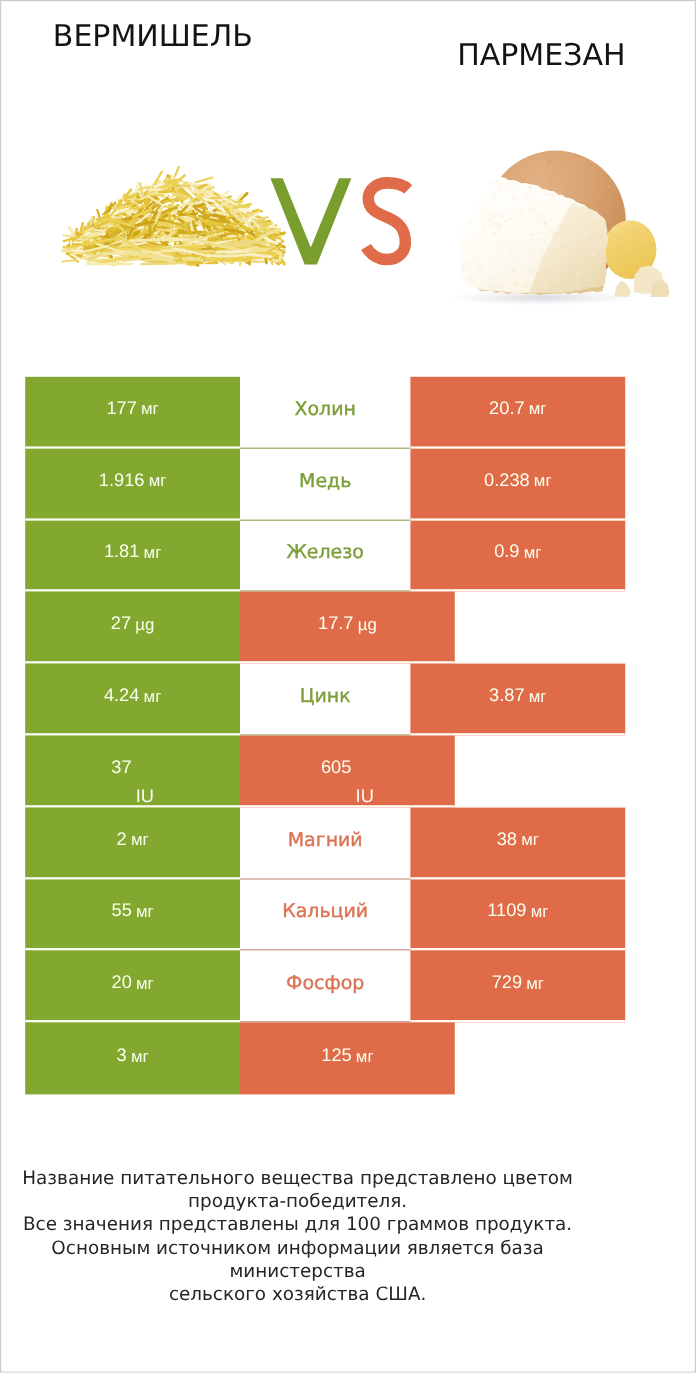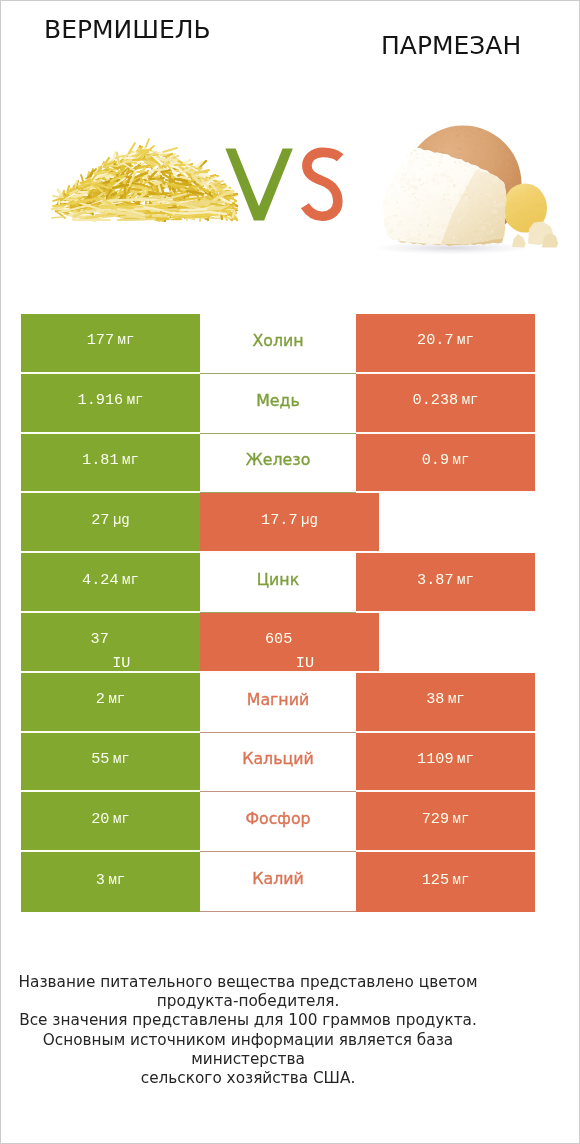--- a/index.html
+++ b/index.html
@@ -7,24 +7,24 @@
   .page{position:relative;width:578px;height:1142px;border:1px solid #cccccc;background:#fff;}
   .hdr{position:absolute;top:0;left:0;width:578px;height:290px;}
   .art{position:absolute;left:-1px;top:-1px;width:580px;height:290px;}
   .title{position:absolute;top:16px;font-family:"DejaVu Sans",sans-serif;font-size:25px;color:#141414;white-space:nowrap;line-height:25px;}
   .title.left{left:43px;}
   .title.right{left:380px;margin-top:16px;}
 
   .tbl{position:absolute;left:20px;top:313px;width:537px;}
   .row{display:flex;height:59.8px;}
   .cellL,.cellR{width:179px;display:flex;align-items:center;justify-content:center;color:#fbfff0;
-     font-family:Liberation Mono, monospace;font-size:15.2px;font-weight:400;box-sizing:border-box;padding-bottom:5px;}
+     font-family:Liberation Sans, sans-serif;font-size:15.2px;font-weight:400;box-sizing:border-box;padding-bottom:5px;}
   .cellL{background:#82a82f;border-bottom:2px solid #fbfff0;}
   .cellR{background:#e06b48;border-bottom:2px solid #fffaf5;}
-  .cellM{width:156px;display:flex;align-items:center;justify-content:center;font-family:"DejaVu Sans",sans-serif;font-size:15.8px;font-weight:400;box-sizing:border-box;padding-bottom:6px;}
+  .cellM{width:142px;display:flex;align-items:center;justify-content:center;font-family:"DejaVu Sans",sans-serif;font-size:15.8px;font-weight:400;box-sizing:border-box;padding-bottom:6px;}
   .row:last-child .cellL,.row:last-child .cellR{border-bottom:none;}
   .g .cellM{color:#7d9f3a;-webkit-text-stroke:0.35px #7d9f3a;border-bottom:1px solid #9aa863;}
   .o .cellM{color:#dc7354;-webkit-text-stroke:0.35px #dc7354;border-bottom:1px solid #c59383;}
   .unit{font-size:14px;margin-left:3.5px;font-weight:400;}
   .unit.abbr{font-size:15.2px;margin-left:3.5px;margin-top:48px;}
 
   .foot{position:absolute;left:0;top:972px;width:494px;text-align:center;font-family:"DejaVu Sans",sans-serif;font-size:15.3px;line-height:19.2px;color:#252525;}
 </style>
 </head>
 <body>
@@ -2691,21 +2691,20 @@
         <div class="cellR">
           <span>729</span>
           <span class="unit">мг</span>
         </div>
       </div>
       <div class="row o">
         <div class="cellL">
           <span>3</span>
           <span class="unit">мг</span>
         </div>
-        <div class="cellM">Калий</div>
         <div class="cellR">
           <span>125</span>
           <span class="unit">мг</span>
         </div>
       </div>
     </div>
   <div class="foot" id="foot">
       <div>Название питательного вещества представлено цветом</div>
       <div>продукта-победителя.</div>
       <div>Все значения представлены для 100 граммов продукта.</div>

